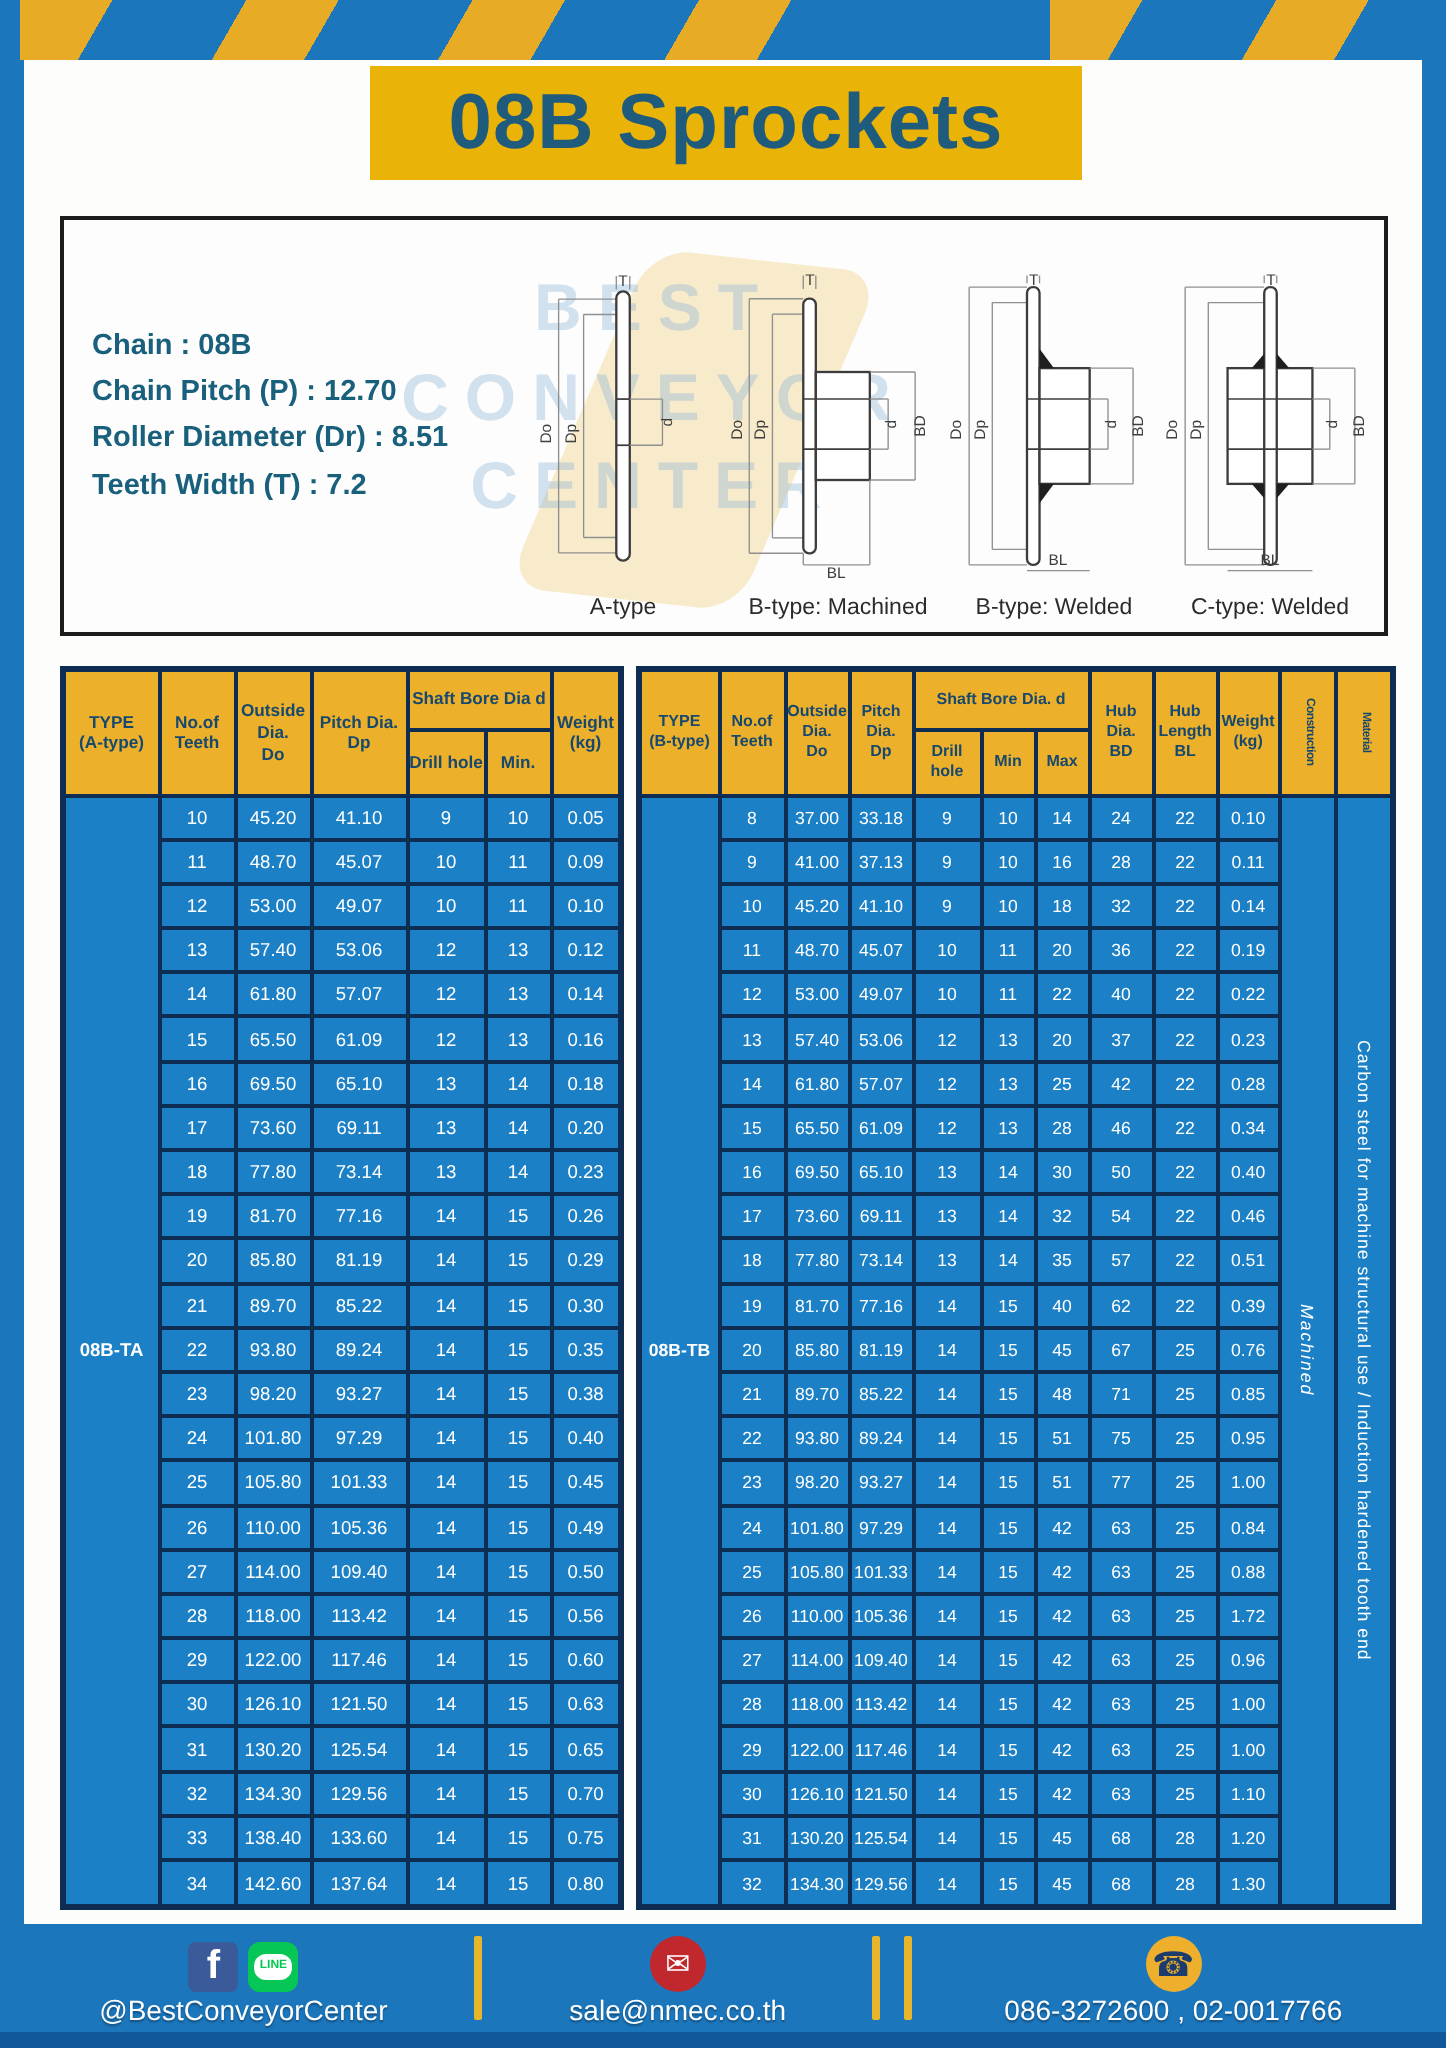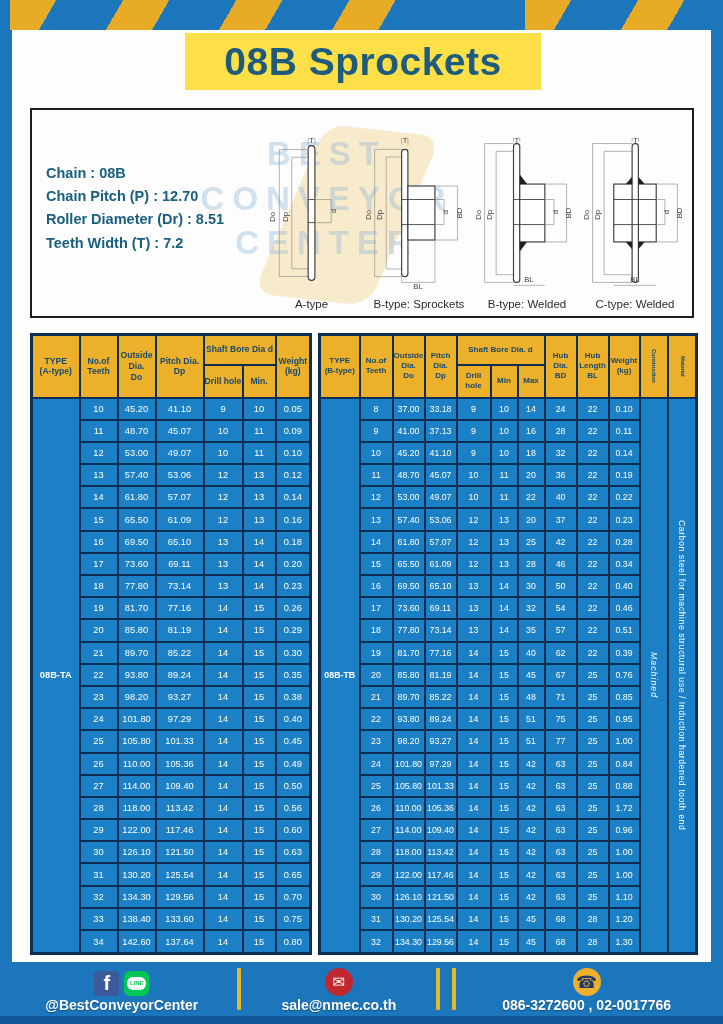--- a/index.html
+++ b/index.html
@@ -10,21 +10,21 @@
   .top-bar{position:absolute;left:0;top:0;width:723px;height:30px;background:#1b76bc;}
   .stripes{position:absolute;top:0;height:30px;background:repeating-linear-gradient(120deg,#e7ab26 0 40px,rgba(0,0,0,0) 40px 98px);}
   .stripes.left{left:10px;width:400px;}
   .stripes.right{left:525px;width:198px;}
 
   
   .side{position:absolute;top:30px;bottom:0;width:12px;background:#1b76bc;}
   .side.l{left:0;} .side.r{right:0;}
 
   
-  .title-banner{position:absolute;left:185px;top:33px;width:356px;height:57px;background:#fde047;display:flex;align-items:center;justify-content:center;}
+  .title-banner{position:absolute;left:185px;top:33px;width:356px;height:57px;background:#eab308;display:flex;align-items:center;justify-content:center;}
   .title-banner span{font-size:39px;font-weight:800;color:#1e5b7d;letter-spacing:0.5px;}
 
   
   .diagram-box{position:absolute;left:30px;top:108px;width:664px;height:210px;background:#fdfdfd;border:2px solid #1d1d1d;box-sizing:border-box;}
   .specs{position:absolute;left:14px;top:52px;z-index:3;}
   .spec-line{font-size:14.5px;font-weight:700;color:#19607c;line-height:1.6;white-space:nowrap;}
   .watermark{position:absolute;left:150px;top:22px;width:290px;text-align:center;z-index:1;color:rgba(140,180,214,0.38);font-weight:800;font-size:33px;letter-spacing:8px;line-height:1.35;}
   .wm-swoosh{position:absolute;left:255px;top:20px;width:120px;height:170px;background:rgba(238,192,80,0.28);transform:skewX(-18deg) rotate(6deg);border-radius:20px;z-index:0;}
   .diagrams{position:absolute;left:226px;top:3px;right:3px;bottom:2px;display:flex;z-index:2;}
   .diag{flex:1;display:flex;flex-direction:column;align-items:center;justify-content:flex-end;}
@@ -50,21 +50,21 @@
   th.vert{writing-mode:vertical-rl;font-size:6px !important;letter-spacing:-0.3px;padding:2px 0;}
   td.vert-cell{writing-mode:vertical-rl;}
   td.construction{font-size:8.5px;font-style:italic;letter-spacing:1px;}
   td.material{font-size:7.5px;letter-spacing:0.5px;}
 
   
   .footer{position:absolute;left:0;top:962px;width:723px;height:54px;background:#1b76bc;}
   .footer-strip{position:absolute;left:0;top:1016px;width:723px;height:8px;background:#11589b;}
   .footer-inner{display:flex;height:100%;align-items:stretch;padding:0 12px;box-sizing:border-box;}
   .f-group{display:flex;flex-direction:column;align-items:center;justify-content:flex-end;padding-bottom:3px;gap:1px;}
-  .f-label{font-size:14px;font-weight:700;color:#fff;white-space:nowrap;text-shadow:0 1px 1px rgba(0,0,0,0.35);}
+  .f-label{font-size:14px;font-weight:400;color:#fff;white-space:nowrap;text-shadow:0 1px 1px rgba(0,0,0,0.35);}
   .f-icons{display:flex;gap:5px;align-items:center;}
   .divider{width:4px;background:#e8b62a;margin:6px 6px;border-radius:1px;}
   .g-social{flex:1.5;} .g-email{flex:1.25;} .g-web{flex:2.05;} .g-phone{flex:1.7;}
   .icon-fb{width:25px;height:25px;background:#3b5a9a;border-radius:4px;color:#fff;font-weight:800;font-size:20px;line-height:25px;text-align:center;}
   .icon-line{width:25px;height:25px;background:#06c755;border-radius:6px;display:flex;align-items:center;justify-content:center;}
   .icon-line .bubble{width:19px;height:13px;background:#fff;border-radius:6px;color:#06c755;font-size:6px;font-weight:800;text-align:center;line-height:13px;}
   .icon-round{border-radius:50%;display:flex;align-items:center;justify-content:center;}
   .icon-mail{width:28px;height:28px;background:#c0282d;color:#fff;font-size:15px;}
   .icon-globe{width:30px;height:30px;background:#2aa4dd;}
   .icon-phone{width:28px;height:28px;background:#eeb02c;color:#1d3c6e;font-size:17px;}
@@ -148,21 +148,21 @@
           <text class="lbl" transform="rotate(-90 86 79)" x="86" y="79" text-anchor="middle">d</text>
           <line class="dim" x1="96" y1="52" x2="96" y2="108"></line>
           <line class="dim" x1="72.5" y1="52" x2="96" y2="52"></line>
             <line class="dim" x1="72.5" y1="108" x2="96" y2="108"></line>
           <text class="lbl" transform="rotate(-90 101 80)" x="101" y="80" text-anchor="middle">BD</text>
           <line class="dim" x1="38" y1="152" x2="72.5" y2="152"></line>
           <line class="dim" x1="38" y1="146" x2="38" y2="152"></line>
             <line class="dim" x1="72.5" y1="108" x2="72.5" y2="152"></line>
           <text class="lbl" x="55" y="159" text-anchor="middle">BL</text>
         </svg>
-        <div class="caption">B-type: Sprockets</div>
+        <div class="caption">B-type: Machined</div>
       </div>
 
       <div class="diag">
         <svg width="108" height="168" viewBox="0 0 112 160">
           <text class="lbl" x="45.5" y="7" text-anchor="middle">T</text>
           <line class="dim" x1="42" y1="2" x2="42" y2="6"></line>
             <line class="dim" x1="48.5" y1="2" x2="48.5" y2="6"></line>
           <line class="dim" x1="12" y1="8" x2="12" y2="152"></line>
           <line class="dim" x1="12" y1="8" x2="42" y2="8"></line>
             <line class="dim" x1="12" y1="152" x2="42" y2="152"></line>

